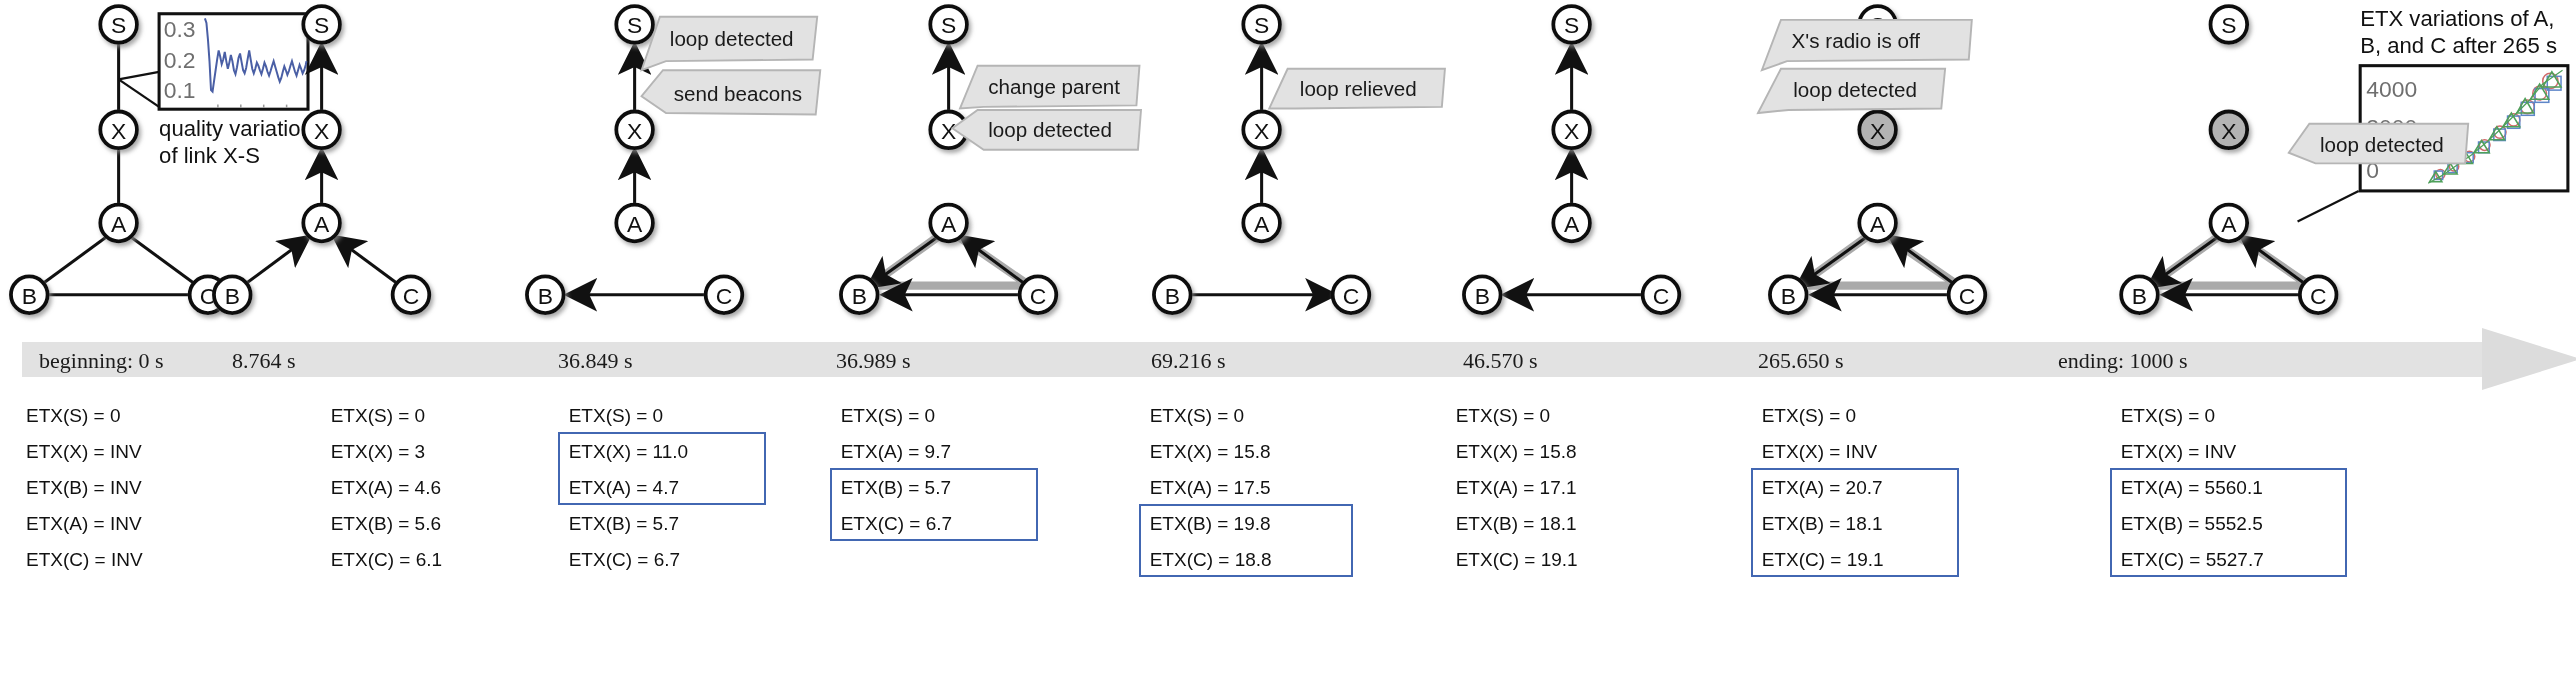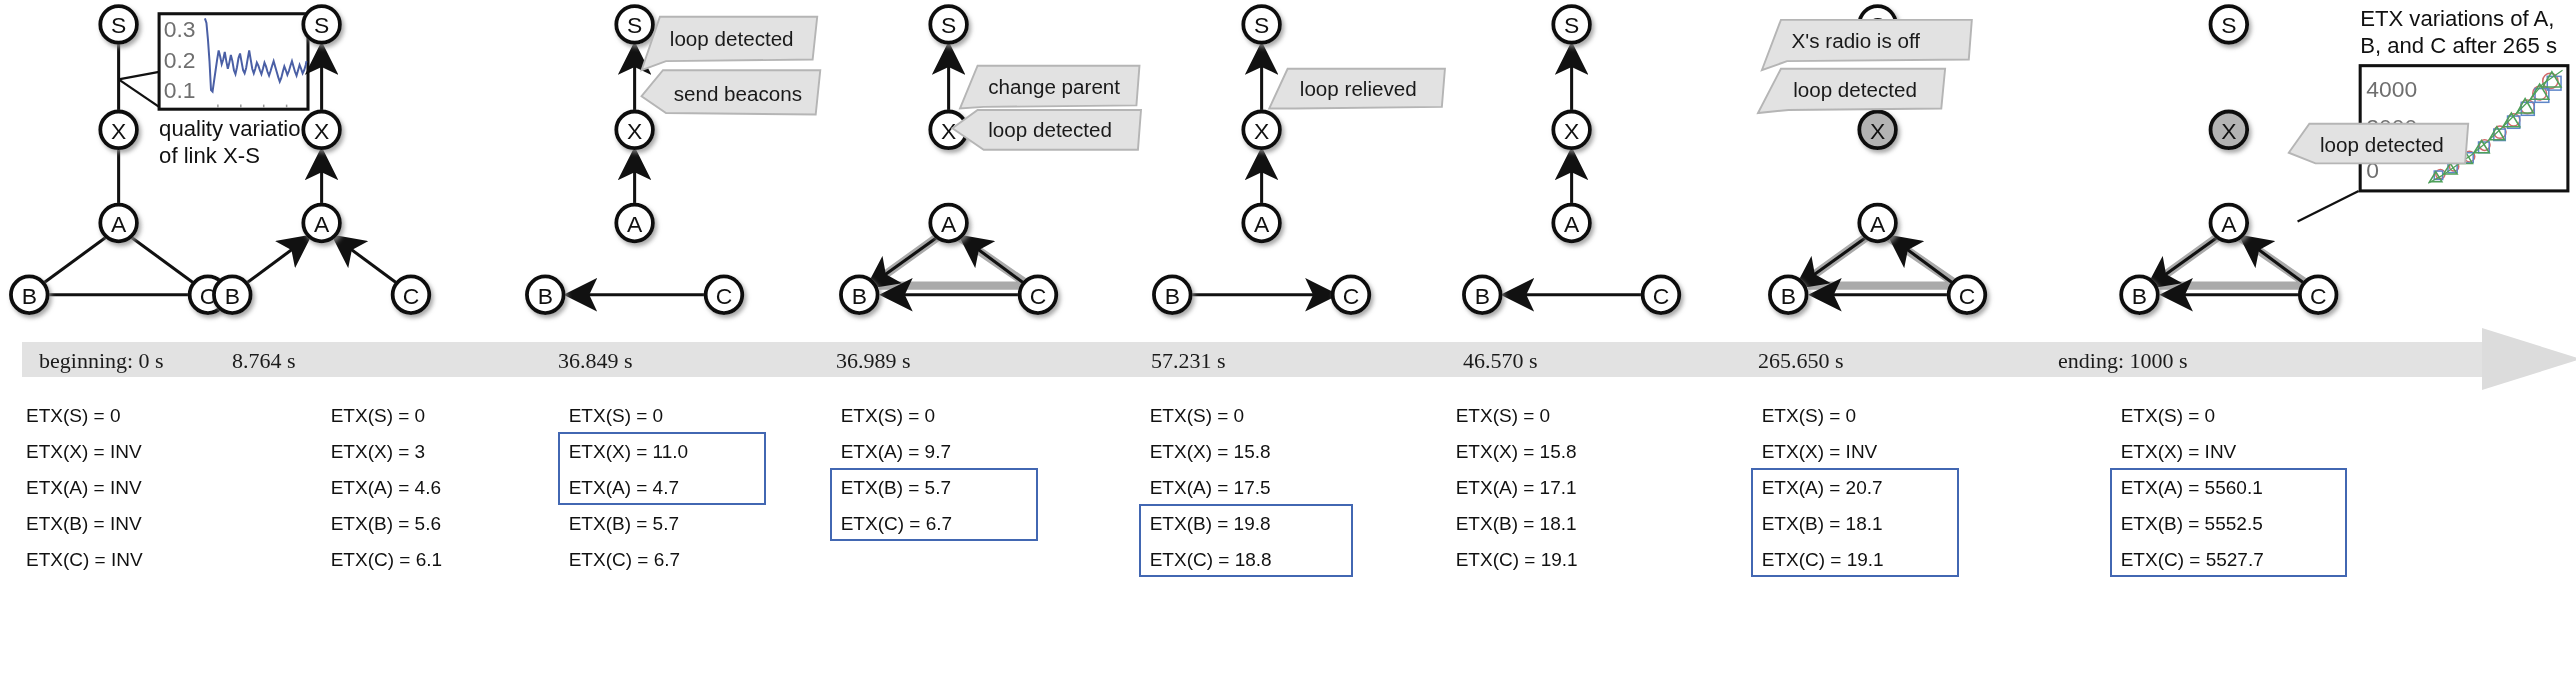--- a/index.html
+++ b/index.html
@@ -387,31 +387,31 @@
     </svg>
   </div>
 
   <div class="timeline">
     <div class="tl-bar"></div>
     <div class="tl-arrow"></div>
     <div class="tl-label" style="left:23px;">beginning: 0 s</div>
     <div class="tl-label" style="left:216px;">8.764 s</div>
     <div class="tl-label" style="left:506px;margin-left:36px;">36.849 s</div>
     <div class="tl-label" style="left:820px;text-align:center;">36.989 s</div>
-    <div class="tl-label" style="left:1135px;">57.231 s</div>
+    <div class="tl-label" style="left:1135px;">69.216 s</div>
     <div class="tl-label" style="left:1447px;">46.570 s</div>
     <div class="tl-label" style="left:1742px;">265.650 s</div>
     <div class="tl-label" style="left:2042px;">ending: 1000 s</div>
   </div>
 
   <div class="etxcol" style="left:15.3px;">
     <div class="etxrow">ETX(S) = 0</div>
     <div class="etxrow">ETX(X) = INV</div>
+    <div class="etxrow">ETX(B) = INV</div>
     <div class="etxrow">ETX(A) = INV</div>
-    <div class="etxrow">ETX(B) = INV</div>
     <div class="etxrow">ETX(C) = INV</div>
   </div>
 
   <div class="etxcol" style="left:320px;">
     <div class="etxrow">ETX(S) = 0</div>
     <div class="etxrow">ETX(X) = 3</div>
     <div class="etxrow">ETX(A) = 4.6</div>
     <div class="etxrow">ETX(B) = 5.6</div>
     <div class="etxrow">ETX(C) = 6.1</div>
   </div>

